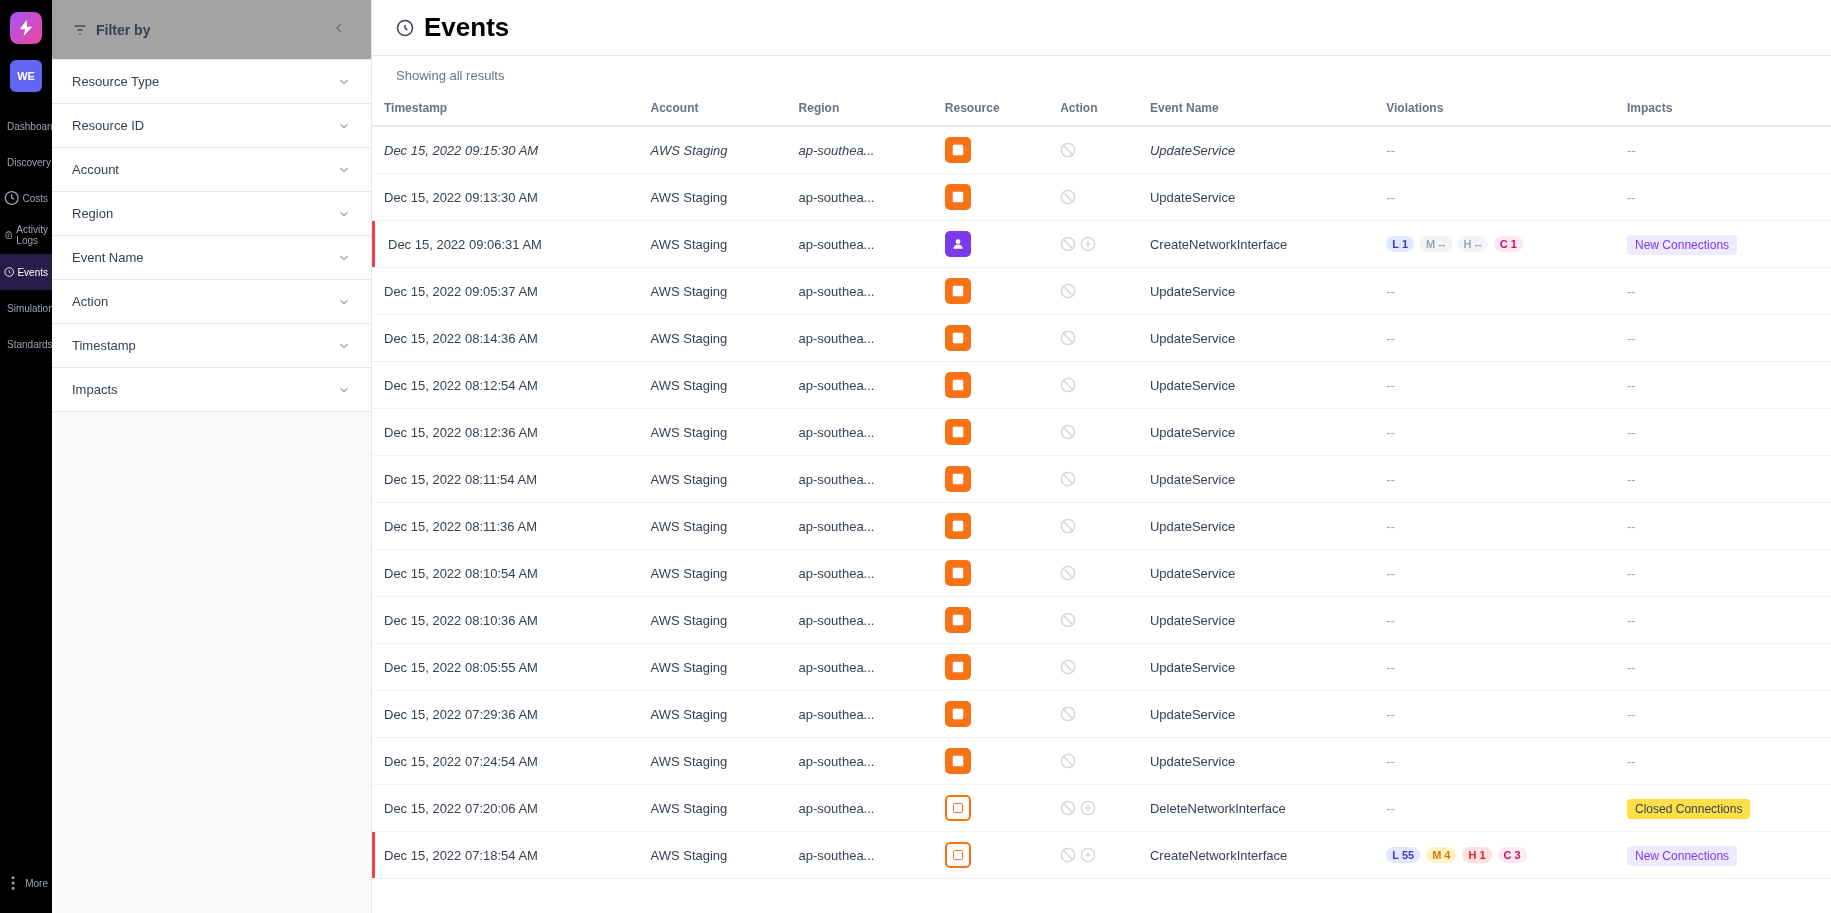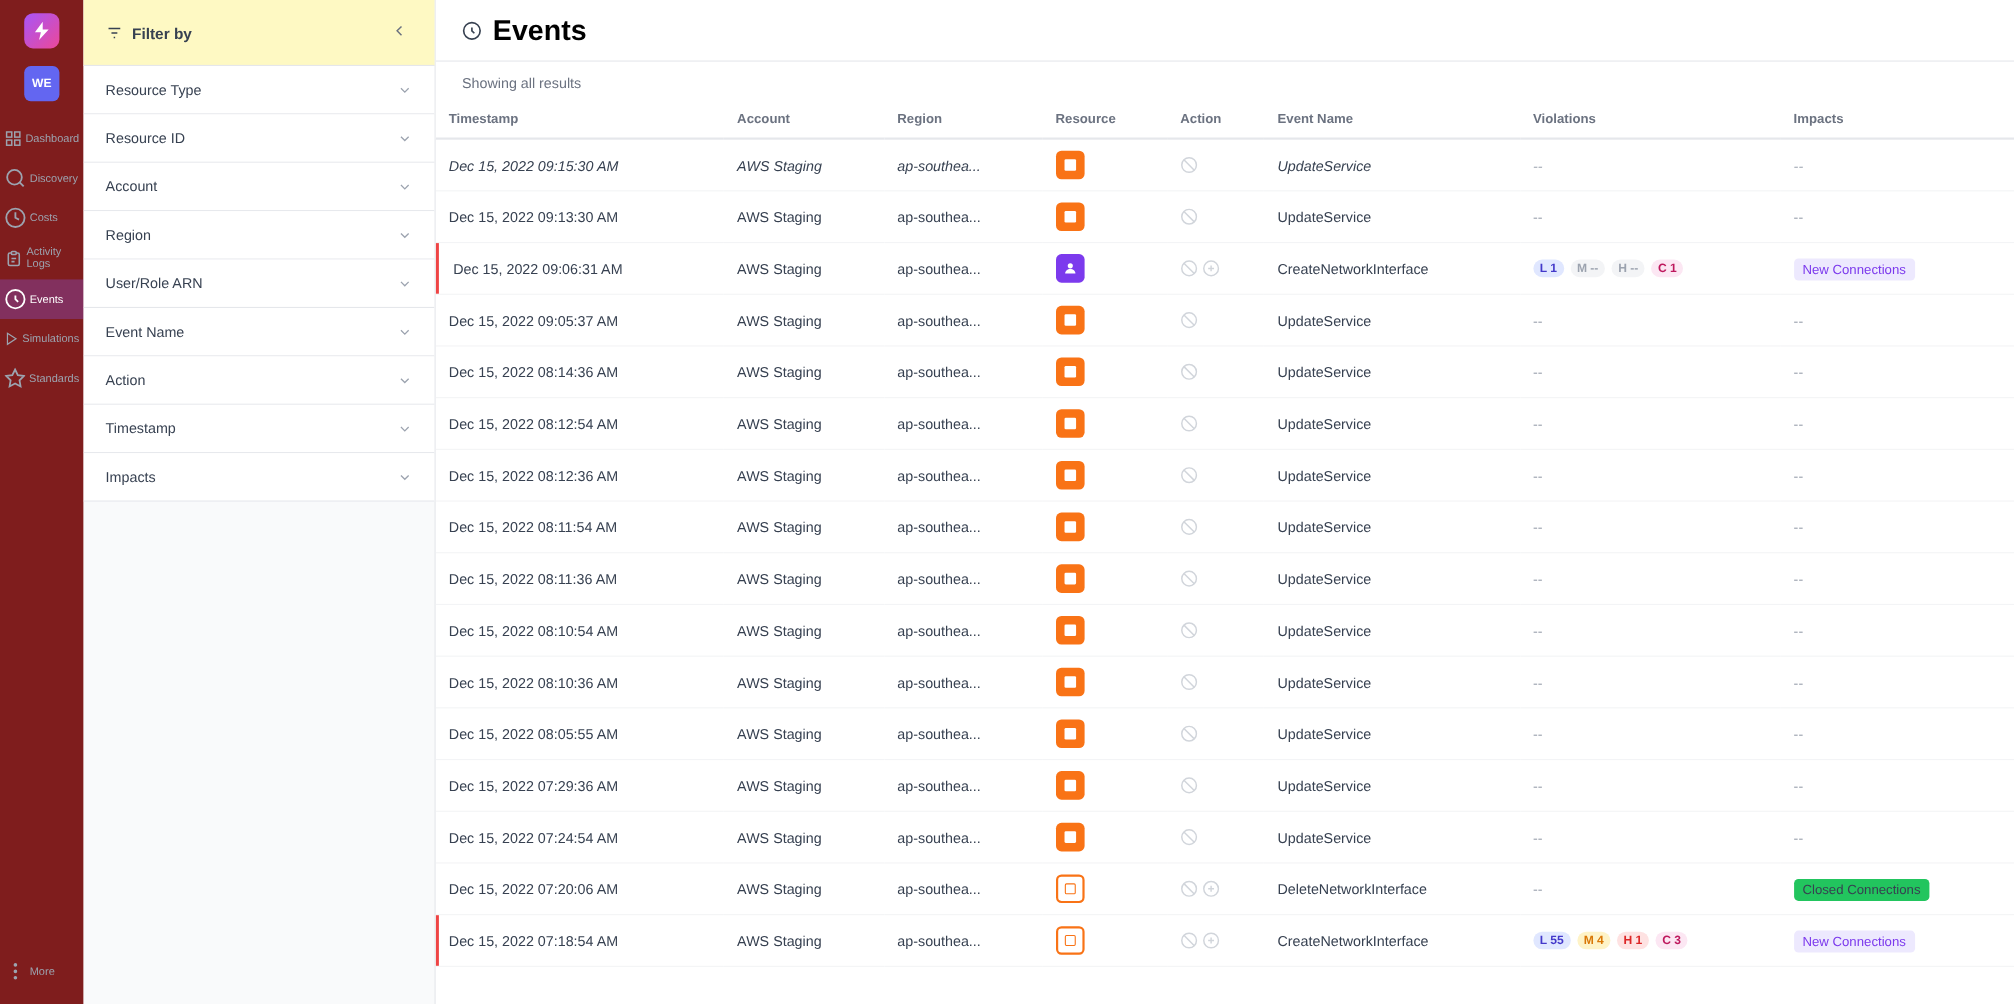--- a/index.html
+++ b/index.html
@@ -1,21 +1,21 @@
 <!DOCTYPE html>
 <html><head>
   <meta charset="utf-8">
   <style>
     * { box-sizing: border-box; margin: 0; padding: 0; }
     body { font-family: -apple-system, BlinkMacSystemFont, 'Segoe UI', sans-serif; font-size: 13px; background: #fff; display: flex; height: 913px; overflow: hidden; }
 
     
     .left-nav {
-      width: 76px;
-      background: #7f1d1d;
+      width: 52px;
+      background: #000000;
       display: flex;
       flex-direction: column;
       align-items: center;
       padding: 12px 0;
       gap: 0;
       flex-shrink: 0;
     }
     .nav-logo {
       width: 32px; height: 32px;
       background: linear-gradient(135deg, #a855f7, #ec4899);
@@ -51,21 +51,21 @@
       background: #f9fafb;
       border-right: 1px solid #e5e7eb;
       display: flex;
       flex-direction: column;
       flex-shrink: 0;
     }
     .filter-header {
       display: flex; align-items: center; justify-content: space-between;
       padding: 16px 20px;
       border-bottom: 1px solid #e5e7eb;
-      background: #fef9c3;
+      background: #a3a3a3;
     }
     .filter-header-left {
       display: flex; align-items: center; gap: 8px;
       font-weight: 600; font-size: 14px; color: #374151;
     }
     .filter-section {
       border-bottom: 1px solid #e5e7eb;
       padding: 14px 20px;
       display: flex; align-items: center; justify-content: space-between;
       cursor: pointer;
@@ -127,21 +127,21 @@
     .vbadge-h { background: #fee2e2; color: #dc2626; }
     .vbadge-c { background: #fce7f3; color: #be185d; }
     .vbadge-gray { background: #f3f4f6; color: #9ca3af; }
 
     
     .impact-badge {
       font-size: 12px; font-weight: 500;
       padding: 3px 8px; border-radius: 4px;
     }
     .impact-new { background: #ede9fe; color: #7c3aed; }
-    .impact-closed { background: #22c55e; color: #374151; margin-top: 23px; }
+    .impact-closed { background: #fde047; color: #374151; margin-top: 23px; }
 
     
     .page-title-bar {
       display: flex; align-items: center; gap: 10px;
       padding: 12px 24px;
       border-bottom: 1px solid #e5e7eb;
     }
     .row-red-bar {
       position: absolute; left: 0; top: 0; bottom: 0;
       width: 3px; background: #ef4444;
@@ -263,26 +263,20 @@
     </svg>
   </div>
       <div class="filter-section">
     <span style="font-size:13px;color:#374151;font-weight:500;">Account</span>
     <svg width="14" height="14" viewBox="0 0 24 24" fill="none" stroke="#9ca3af" stroke-width="2">
       <path d="M6 9l6 6 6-6"></path>
     </svg>
   </div>
       <div class="filter-section">
     <span style="font-size:13px;color:#374151;font-weight:500;">Region</span>
-    <svg width="14" height="14" viewBox="0 0 24 24" fill="none" stroke="#9ca3af" stroke-width="2">
-      <path d="M6 9l6 6 6-6"></path>
-    </svg>
-  </div>
-      <div class="filter-section">
-    <span style="font-size:13px;color:#374151;font-weight:500;">User/Role ARN</span>
     <svg width="14" height="14" viewBox="0 0 24 24" fill="none" stroke="#9ca3af" stroke-width="2">
       <path d="M6 9l6 6 6-6"></path>
     </svg>
   </div>
       <div class="filter-section">
     <span style="font-size:13px;color:#374151;font-weight:500;">Event Name</span>
     <svg width="14" height="14" viewBox="0 0 24 24" fill="none" stroke="#9ca3af" stroke-width="2">
       <path d="M6 9l6 6 6-6"></path>
     </svg>
   </div>

